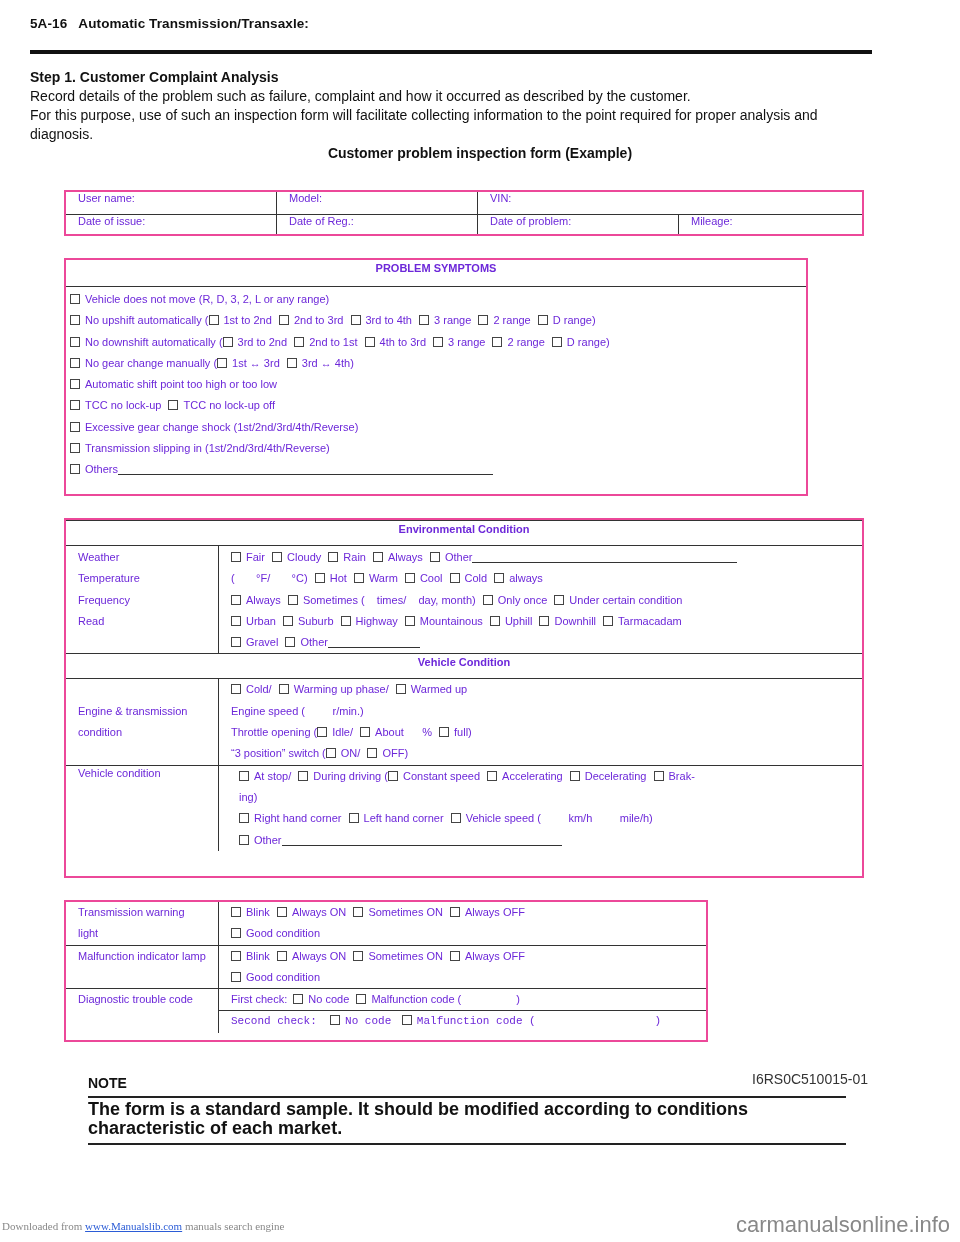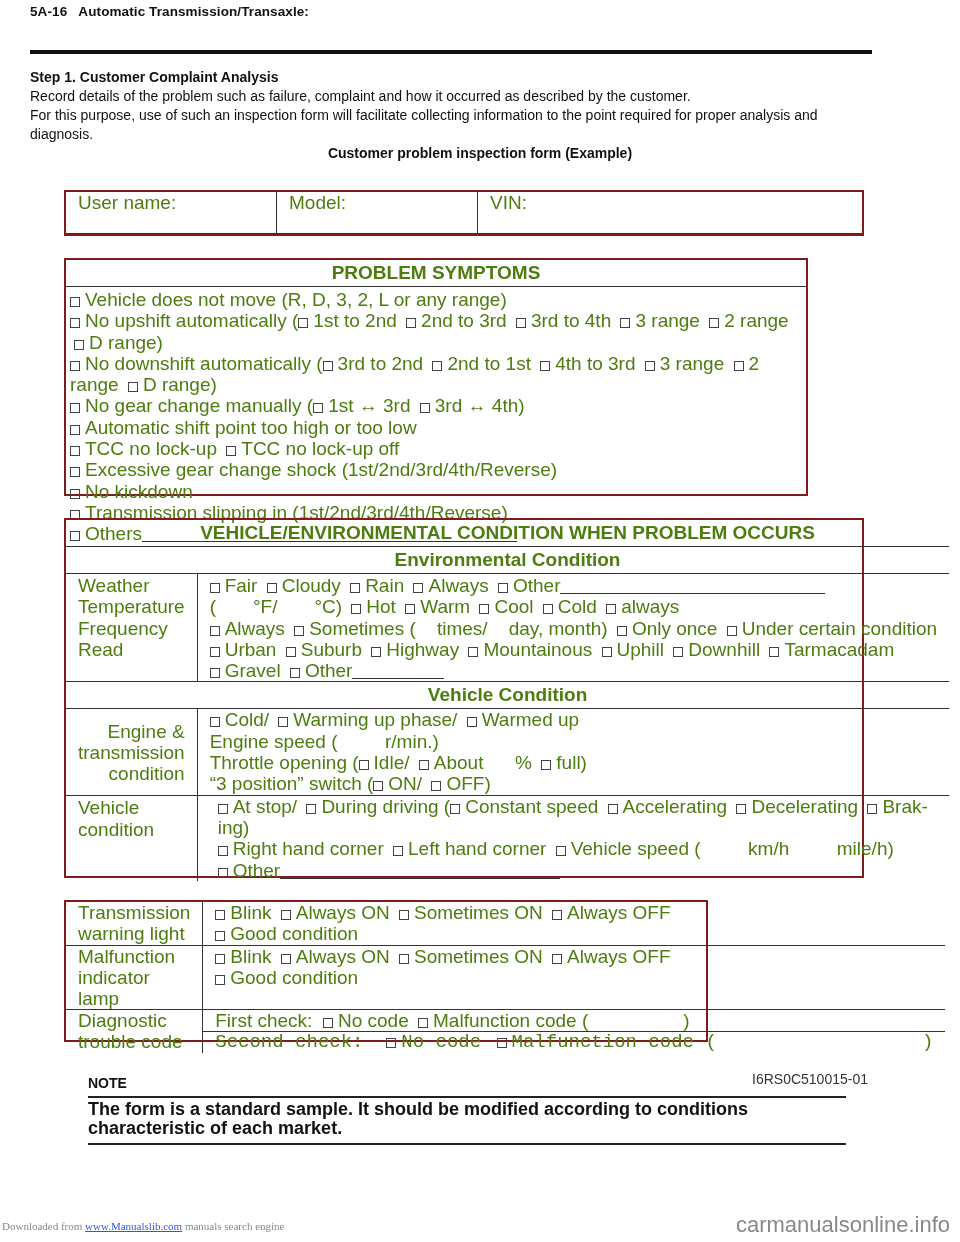--- a/index.html
+++ b/index.html
@@ -1,22 +1,22 @@
 <!DOCTYPE html>
 <html><head>
 <meta charset="utf-8">
 <style>
   html, body { margin:0; padding:0; background:#fff; }
   body { width:960px; height:1242px; position:relative; overflow:hidden; font-family:"Liberation Sans", sans-serif; color:#111; }
-  .hdr { position:absolute; left:30px; top:4px; font-size:13.5px; font-weight:bold; letter-spacing:0.1px; }
+  .hdr { position:absolute; left:30px; top:16px; font-size:13.5px; font-weight:bold; letter-spacing:0.1px; }
   .hdr-rule { position:absolute; left:30px; top:50px; width:842px; height:4px; background:#111; }
   .intro { position:absolute; left:30px; top:68px; width:840px; font-size:14px; line-height:19px; }
   .intro .step { font-weight:bold; }
   .form-title { position:absolute; left:0; width:960px; top:145px; text-align:center; font-weight:bold; font-size:14px; }
-  .box { position:absolute; border:2px solid #7f1d1d; box-sizing:border-box; font-size:19px; color:#4d7c0f; }
+  .box { position:absolute; border:2px solid #ec4899; box-sizing:border-box; font-size:11px; color:#6d28d9; }
   table { border-collapse:collapse; width:100%; }
   td { border:1px solid #333; padding:0 12px; vertical-align:top; }
   .cb { display:inline-block; width:10px; height:10px; border:1px solid #444; margin-right:5px; vertical-align:-1px; box-sizing:border-box; }
   .cbi { margin-left:4px; }
   .sec-title { text-align:center; font-weight:bold; padding:2px 0; }
   .line { line-height:21.3px; }
   .blank { display:inline-block; border-bottom:1px solid #333; vertical-align:-2px; }
   .imgid { position:absolute; right:92px; top:1071px; font-size:14px; color:#333;margin-left:48px; }
   .note-h { position:absolute; left:88px; top:1075px; font-weight:bold; font-size:14px; }
   .note-r1 { position:absolute; left:88px; top:1096px; width:758px; height:2px; background:#222; }
@@ -43,46 +43,48 @@
 <div class="form-title">Customer problem inspection form (Example)</div>
 
 <div class="box" style="left:64px;top:190px;width:800px;height:46px;">
   <table style="height:100%;">
     <tbody>
         <tr style="height:22px;">
       <td style="width:186px;border-left:none;border-top:none;">User name:</td>
       <td style="width:176px;border-top:none;">Model:</td>
       <td colspan="2" style="border-top:none;border-right:none;">VIN:</td>
     </tr>
+    <tr>
+      <td style="border-left:none;border-bottom:none;">Date of issue:</td>
+      <td style="border-bottom:none;">Date of Reg.:</td>
+      <td style="width:176px;border-bottom:none;">Date of problem:</td>
+      <td style="border-right:none;border-bottom:none;">Mileage:</td>
+    </tr>
   </tbody>
     </table>
 </div>
 
 <div class="box" style="left:64px;top:258px;width:744px;height:238px;">
   <div class="sec-title" style="border-bottom:1px solid #333;height:22px;">PROBLEM SYMPTOMS</div>
   <div style="padding:2px 0 0 4px;">
     <div class="line"><span class="cb"></span><span>Vehicle does not move (R, D, 3, 2, L or any range)</span></div>
     <div class="line"><span class="cb"></span><span>No upshift automatically (</span><span class="cb"></span><span>1st to 2nd</span> <span class="cb cbi"></span><span>2nd to 3rd</span> <span class="cb cbi"></span><span>3rd to 4th</span> <span class="cb cbi"></span><span>3 range</span> <span class="cb cbi"></span><span>2 range</span> <span class="cb cbi"></span><span>D range)</span></div>
     <div class="line"><span class="cb"></span><span>No downshift automatically (</span><span class="cb"></span><span>3rd to 2nd</span> <span class="cb cbi"></span><span>2nd to 1st</span> <span class="cb cbi"></span><span>4th to 3rd</span> <span class="cb cbi"></span><span>3 range</span> <span class="cb cbi"></span><span>2 range</span> <span class="cb cbi"></span><span>D range)</span></div>
     <div class="line"><span class="cb"></span><span>No gear change manually (</span><span class="cb"></span><span>1st ↔ 3rd</span> <span class="cb cbi"></span><span>3rd ↔ 4th)</span></div>
     <div class="line"><span class="cb"></span><span>Automatic shift point too high or too low</span></div>
     <div class="line"><span class="cb"></span><span>TCC no lock-up</span> <span class="cb cbi"></span><span>TCC no lock-up off</span></div>
     <div class="line"><span class="cb"></span><span>Excessive gear change shock (1st/2nd/3rd/4th/Reverse)</span></div>
-    <div class="line"><span class="cb"></span><span>No kickdown</span></div>
     <div class="line"><span class="cb"></span><span>Transmission slipping in (1st/2nd/3rd/4th/Reverse)</span></div>
     <div class="line"><span class="cb"></span><span>Others</span><span class="blank" style="width:375px;"></span></div>
   </div>
 </div>
 
 <div class="box" style="left:64px;top:518px;width:800px;height:360px;">
   <table>
     <tbody>
-        <tr>
-          <td colspan="2" class="sec-title" style="border-top:none;border-left:none;border-right:none;height:20px;">VEHICLE/ENVIRONMENTAL CONDITION WHEN PROBLEM OCCURS</td>
-        </tr>
     <tr>
           <td colspan="2" class="sec-title" style="border-left:none;border-right:none;height:20px;">Environmental Condition</td>
         </tr>
     <tr>
       <td style="width:128px;border-left:none;padding-top:1px;">
         <div class="line">Weather</div>
         <div class="line">Temperature</div>
         <div class="line">Frequency</div>
         <div class="line">Read</div>
       </td>
@@ -91,21 +93,21 @@
         <div class="line" style="white-space:pre;"><span>(       °F/       °C)</span> <span class="cb cbi"></span><span>Hot</span> <span class="cb cbi"></span><span>Warm</span> <span class="cb cbi"></span><span>Cool</span> <span class="cb cbi"></span><span>Cold</span> <span class="cb cbi"></span><span>always</span></div>
         <div class="line" style="white-space:pre;"><span class="cb"></span><span>Always</span> <span class="cb cbi"></span><span>Sometimes (    times/    day, month)</span> <span class="cb cbi"></span><span>Only once</span> <span class="cb cbi"></span><span>Under certain condition</span></div>
         <div class="line"><span class="cb"></span><span>Urban</span> <span class="cb cbi"></span><span>Suburb</span> <span class="cb cbi"></span><span>Highway</span> <span class="cb cbi"></span><span>Mountainous</span> <span class="cb cbi"></span><span>Uphill</span> <span class="cb cbi"></span><span>Downhill</span> <span class="cb cbi"></span><span>Tarmacadam</span></div>
         <div class="line"><span class="cb"></span><span>Gravel</span> <span class="cb cbi"></span><span>Other</span><span class="blank" style="width:92px;"></span></div>
       </td>
     </tr>
     <tr>
           <td colspan="2" class="sec-title" style="border-left:none;border-right:none;height:20px;">Vehicle Condition</td>
         </tr>
     <tr>
-      <td style="border-left:none;vertical-align:middle;line-height:21px;text-align:right;">Engine &amp; transmission condition</td>
+      <td style="border-left:none;vertical-align:middle;line-height:21px;">Engine &amp; transmission condition</td>
       <td style="border-right:none;">
         <div class="line"><span class="cb"></span><span>Cold/</span> <span class="cb cbi"></span><span>Warming up phase/</span> <span class="cb cbi"></span><span>Warmed up</span></div>
         <div class="line" style="white-space:pre;">Engine speed (         r/min.)</div>
         <div class="line" style="white-space:pre;"><span>Throttle opening (</span><span class="cb"></span><span>Idle/</span> <span class="cb cbi"></span><span>About      %</span> <span class="cb cbi"></span><span>full)</span></div>
         <div class="line"><span>“3 position” switch (</span><span class="cb"></span><span>ON/</span> <span class="cb cbi"></span><span>OFF)</span></div>
       </td>
     </tr>
     <tr>
       <td style="border-left:none;border-bottom:none;padding-top:1px;">Vehicle condition</td>
       <td style="border-right:none;border-bottom:none;padding-left:20px;">

